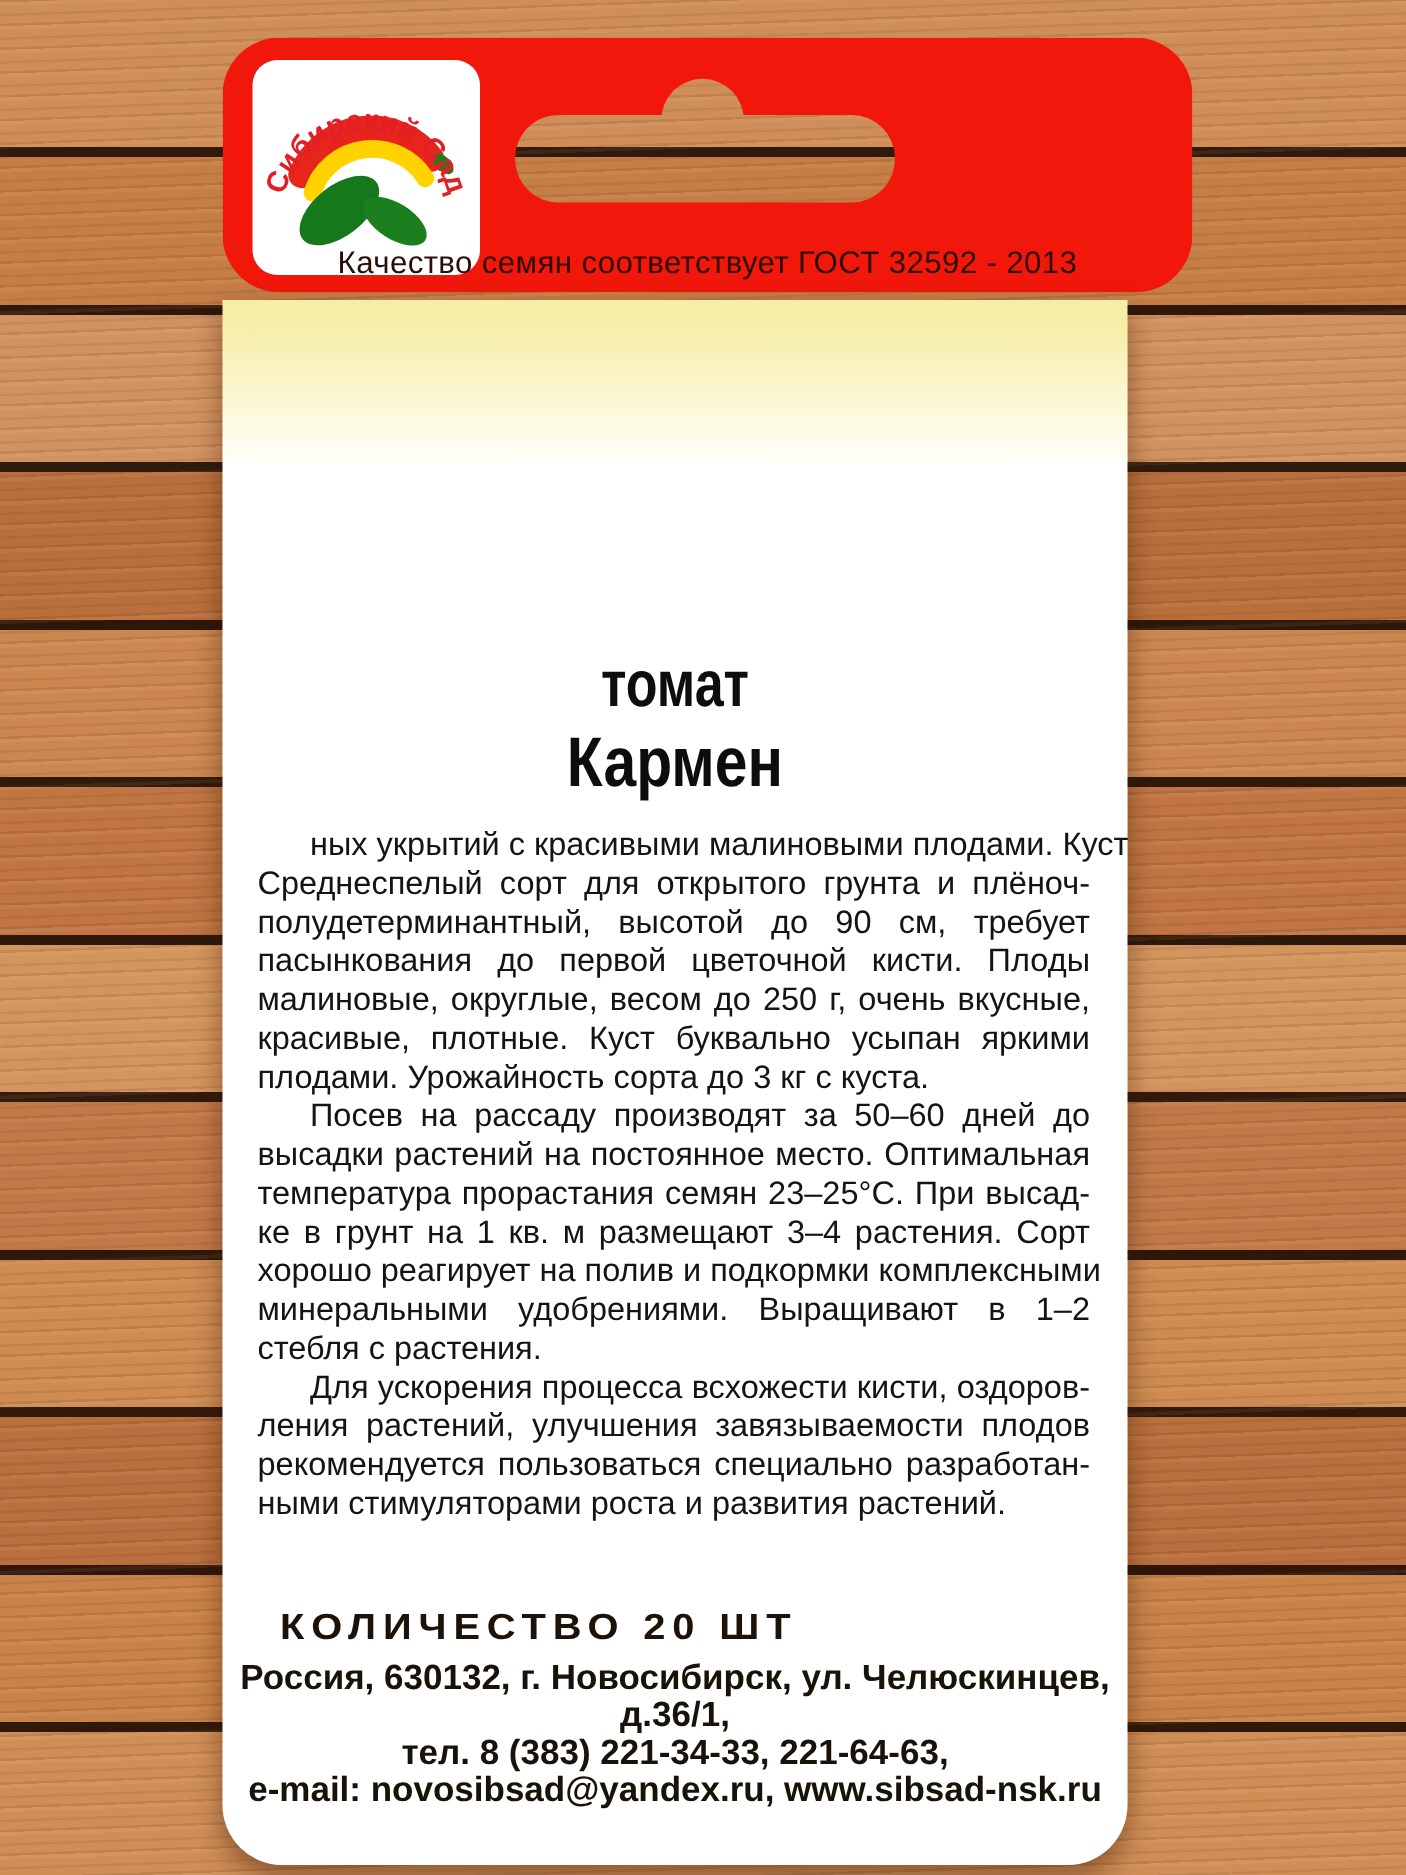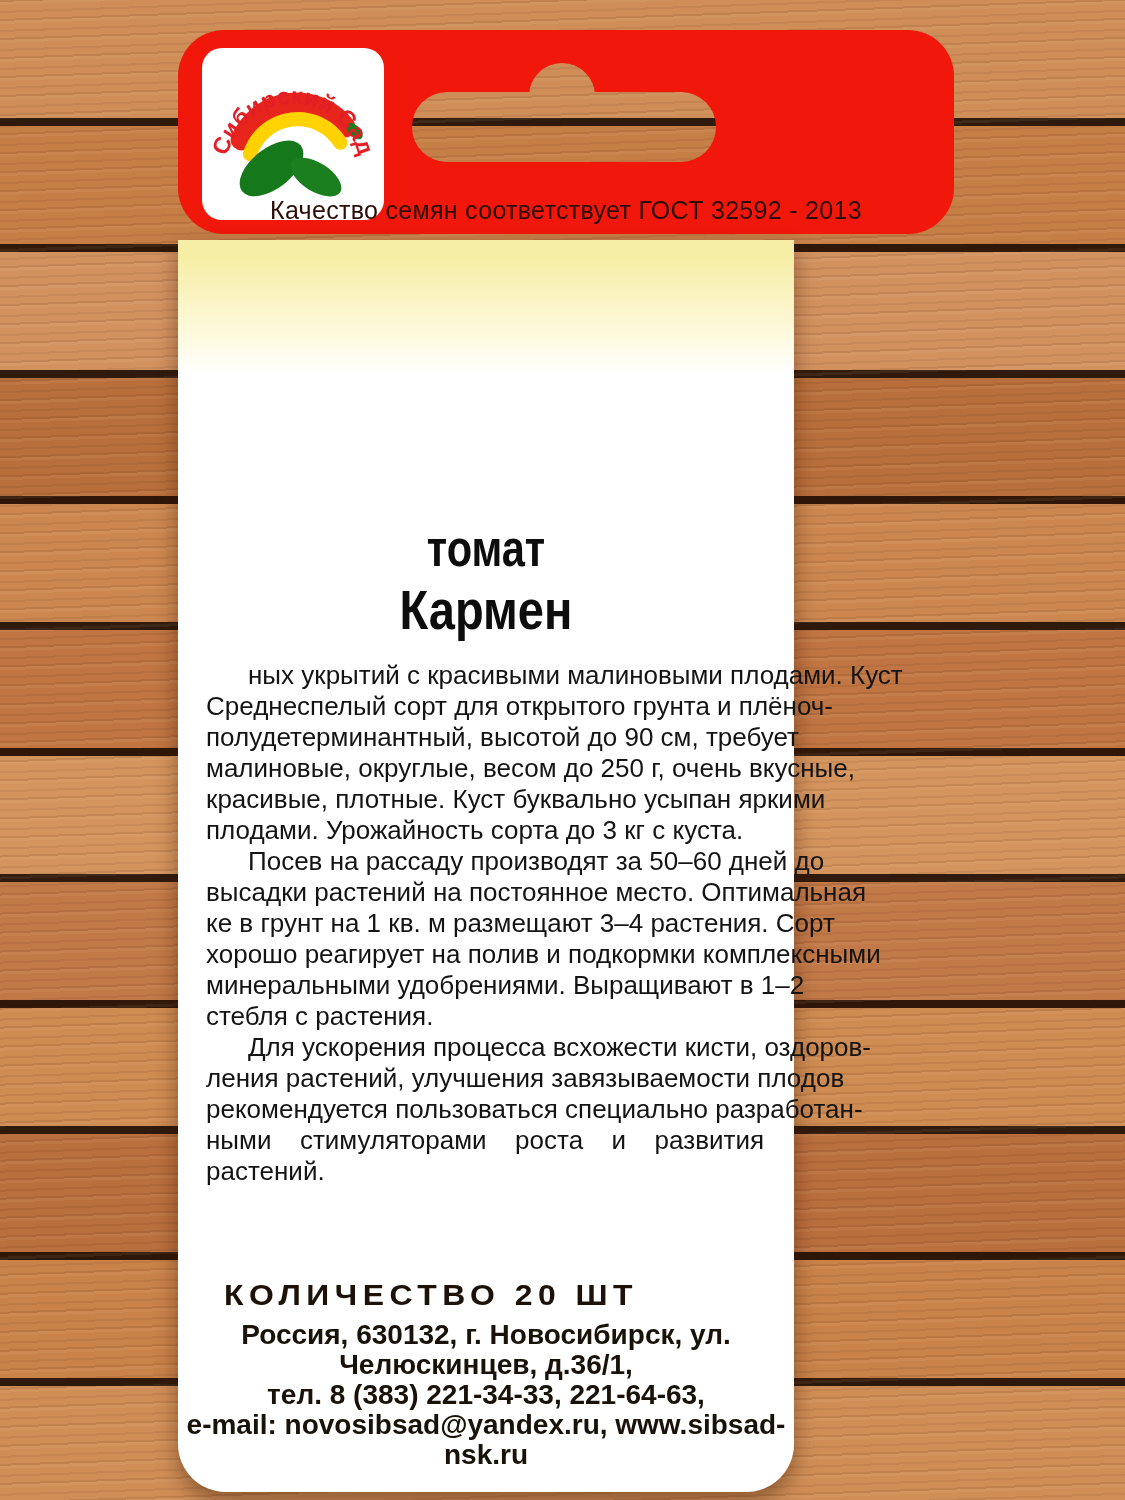--- a/index.html
+++ b/index.html
@@ -35,38 +35,38 @@
   .hang-hole{position:absolute;left:234px;top:32px;width:304px;height:100px;}
 
   .logo-box{
     position:absolute;left:24px;top:18px;width:182px;height:172px;
     background:#fff;border-radius:20px;
   }
   .logo-box svg{display:block;width:100%;height:100%;}
 
   
   .card-body{
-    position:absolute;left:0;top:210px;width:616px;height:1252px;
+    position:absolute;left:0;top:210px;width:724px;height:1252px;
     border-radius:0 0 48px 48px;
     background:linear-gradient(to bottom,
       #f6eda6 18px, #faf4c4 60px, #fdfbe2 100px, #ffffff 135px, #ffffff 100%);
     box-shadow:0 10px 22px rgba(55,22,4,0.45);
     color:#181818;
   }
 
   .title-block{margin-top:282px;text-align:center;line-height:1;color:#0d0d0d;}
   .species{display:inline-block;font-size:52px;font-weight:bold;transform:scaleX(0.80);}
   .variety{display:inline-block;font-size:56px;font-weight:bold;margin-top:8px;transform:scaleX(0.84);}
 
   .body-text{margin:22px 30px 0 28px;font-size:26px;line-height:31px;color:#141414;}
   .para .line{text-align:justify;text-align-last:justify;white-space:nowrap;}
   .para .line.last{text-align-last:auto;white-space:normal;}
   .para .line:first-child{text-indent:42px;}
 
-  .footer{margin-top:92px;}
+  .footer{margin-top:68px;}
   .quantity-line{
     margin-left:46px;font-size:29px;font-weight:bold;letter-spacing:5px;
     color:#1c1208;transform:scaleX(1.10);transform-origin:left center;white-space:nowrap;
   }
   .contacts{margin-top:8px;text-align:center;font-size:28px;font-weight:bold;
     line-height:30px;color:#181208;}
 </style>
 </head>
 <body>
 
@@ -109,27 +109,29 @@
     <div class="title-block">
       <div><span class="species">томат</span></div>
       <div><span class="variety">Кармен</span></div>
     </div>
 
     <div class="body-text" id="description">
         <div class="para">
           <div class="line">ных укрытий с красивыми малиновыми плодами. Куст</div>
           <div class="line">Среднеспелый сорт для открытого грунта и плёноч-</div>
           <div class="line">полудетерминантный, высотой до 90 см, требует</div>
+          <div class="line">пасынкования до первой цветочной кисти. Плоды</div>
           <div class="line">малиновые, округлые, весом до 250 г, очень вкусные,</div>
           <div class="line">красивые, плотные. Куст буквально усыпан яркими</div>
           <div class="line last">плодами. Урожайность сорта до 3 кг с куста.</div>
         </div>
         <div class="para">
           <div class="line">Посев на рассаду производят за 50–60 дней до</div>
           <div class="line">высадки растений на постоянное место. Оптимальная</div>
+          <div class="line">температура прорастания семян 23–25°С. При высад-</div>
           <div class="line">ке в грунт на 1 кв. м размещают 3–4 растения. Сорт</div>
           <div class="line">хорошо реагирует на полив и подкормки комплексными</div>
           <div class="line">минеральными удобрениями. Выращивают в 1–2</div>
           <div class="line last">стебля с растения.</div>
         </div>
         <div class="para">
           <div class="line">Для ускорения процесса всхожести кисти, оздоров-</div>
           <div class="line">ления растений, улучшения завязываемости плодов</div>
           <div class="line">рекомендуется пользоваться специально разработан-</div>
           <div class="line last">ными стимуляторами роста и развития растений.</div>

